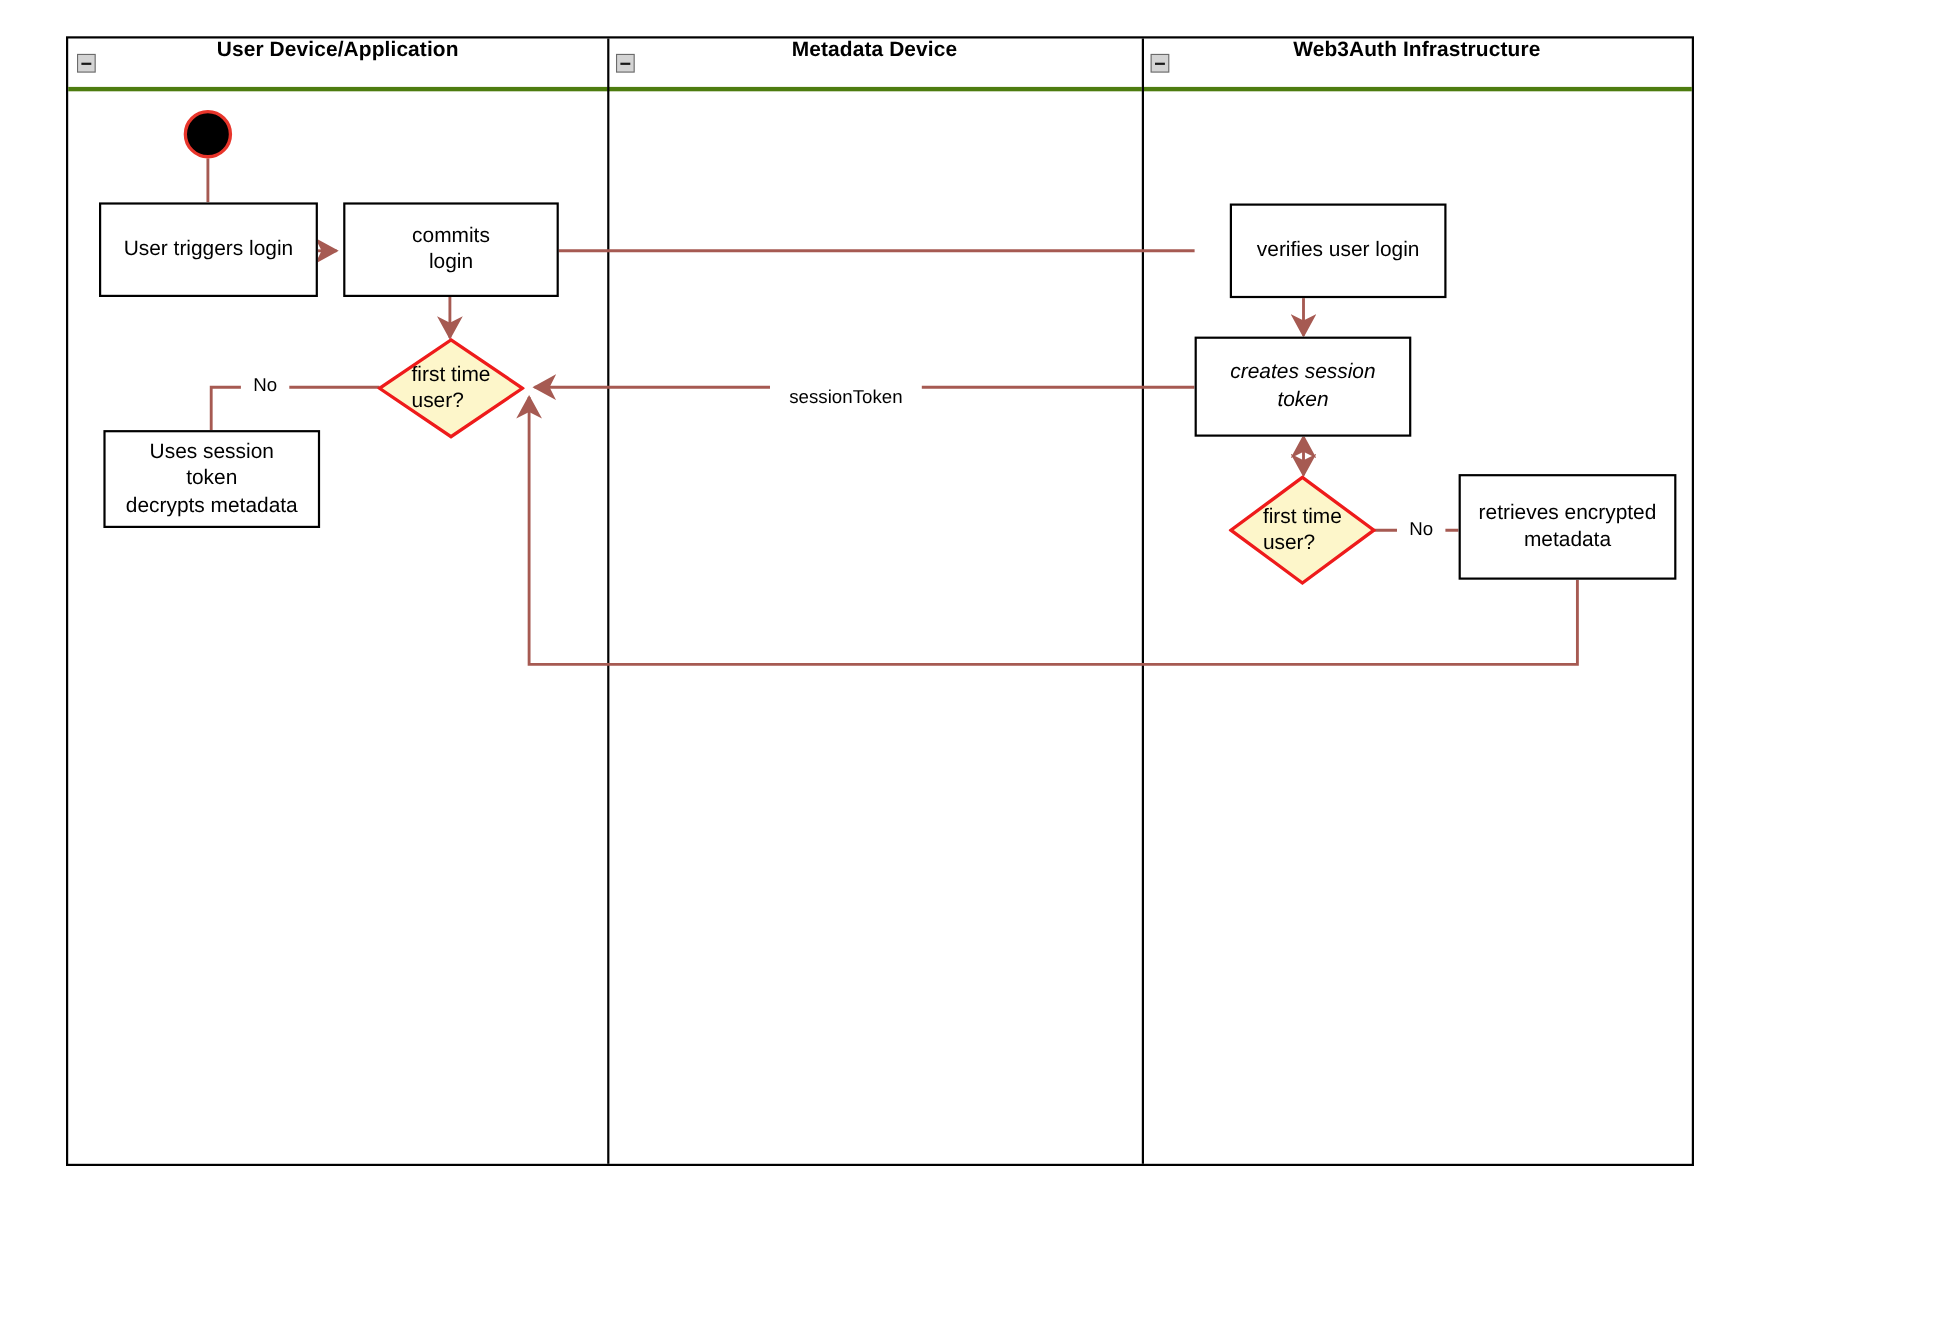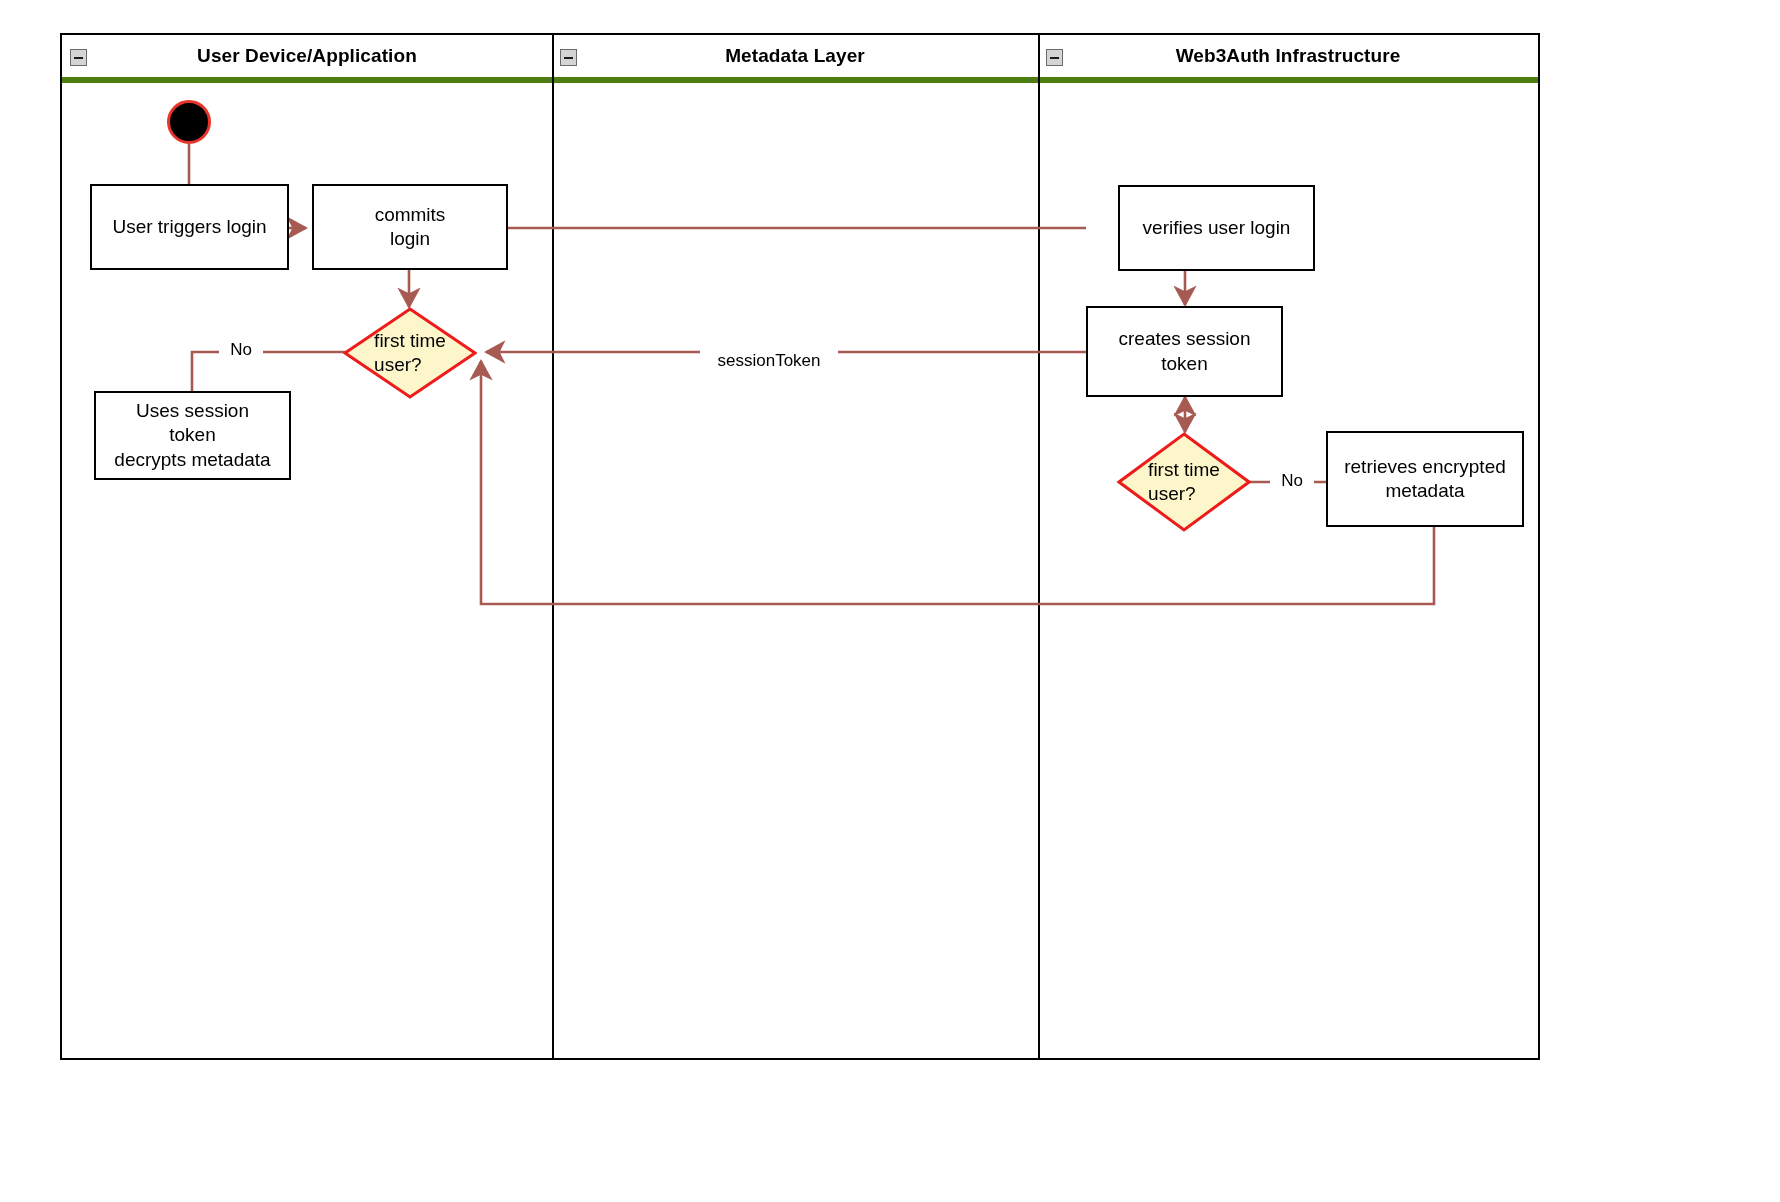--- a/index.html
+++ b/index.html
@@ -29,24 +29,24 @@
     position: absolute;
     top: 0;
     width: 0;
     height: 100%;
     border-left: 2px solid #000000;
   }
   .lane-header {
     position: absolute;
     top: 0;
     height: 48px;
-    border-bottom: 6px solid #4d7c0f;
+    border-bottom: 4px solid #4d7c0f;
     box-sizing: border-box;
     display: flex;
-    align-items: center;
+    align-items: flex-start;
     justify-content: center;
   }
   .lane-title {
     font-size: 19px;
     font-weight: bold;
     color: #000000;
     letter-spacing: .1px;
     text-align: center;
   }
   .collapse-box {
@@ -139,21 +139,21 @@
 
   <div class="pool">
 
     <div class="lane-header" style="left:0px; width:490px;">
       <span class="collapse-box"></span>
       <span class="lane-title">User Device/Application</span>
     </div>
 
     <div class="lane-header" style="left:490px; width:486px;">
       <span class="collapse-box"></span>
-      <span class="lane-title">Metadata Layer</span>
+      <span class="lane-title">Metadata Device</span>
     </div>
 
     <div class="lane-header" style="left:976px; width:500px;">
       <span class="collapse-box"></span>
       <span class="lane-title">Web3Auth Infrastructure</span>
     </div>
 
     <div class="lane-divider" style="left:490px;"></div>
     <div class="lane-divider" style="left:976px;"></div>
   </div>
@@ -215,21 +215,21 @@
     <div class="dlabel">first time
 user?</div>
   </div>
 
   <div class="node" style="left:94px; top:391px; width:197px; height:89px;">Uses session
 token
 decrypts metadata</div>
 
   <div class="node" style="left:1086px; top:185px; width:197px; height:86px;margin-left:32px;">verifies user login</div>
 
-  <div class="node" style="left:1086px; top:306px; width:197px; height:91px;">creates session
+  <div class="node" style="left:1086px; top:306px; width:197px; height:91px;font-style:italic;">creates session
 token</div>
 
   <div class="diamond" style="left:1117px; top:432px; width:134px; height:100px;">
     <svg class="shape" viewBox="0 0 134 100" width="134" height="100">
       <polygon points="67,2 132,50 67,98 2,50" fill="#fdf6ca" stroke="#ee1b1b" stroke-width="3"></polygon>
     </svg>
     <div class="dlabel">first time
 user?</div>
   </div>
 

